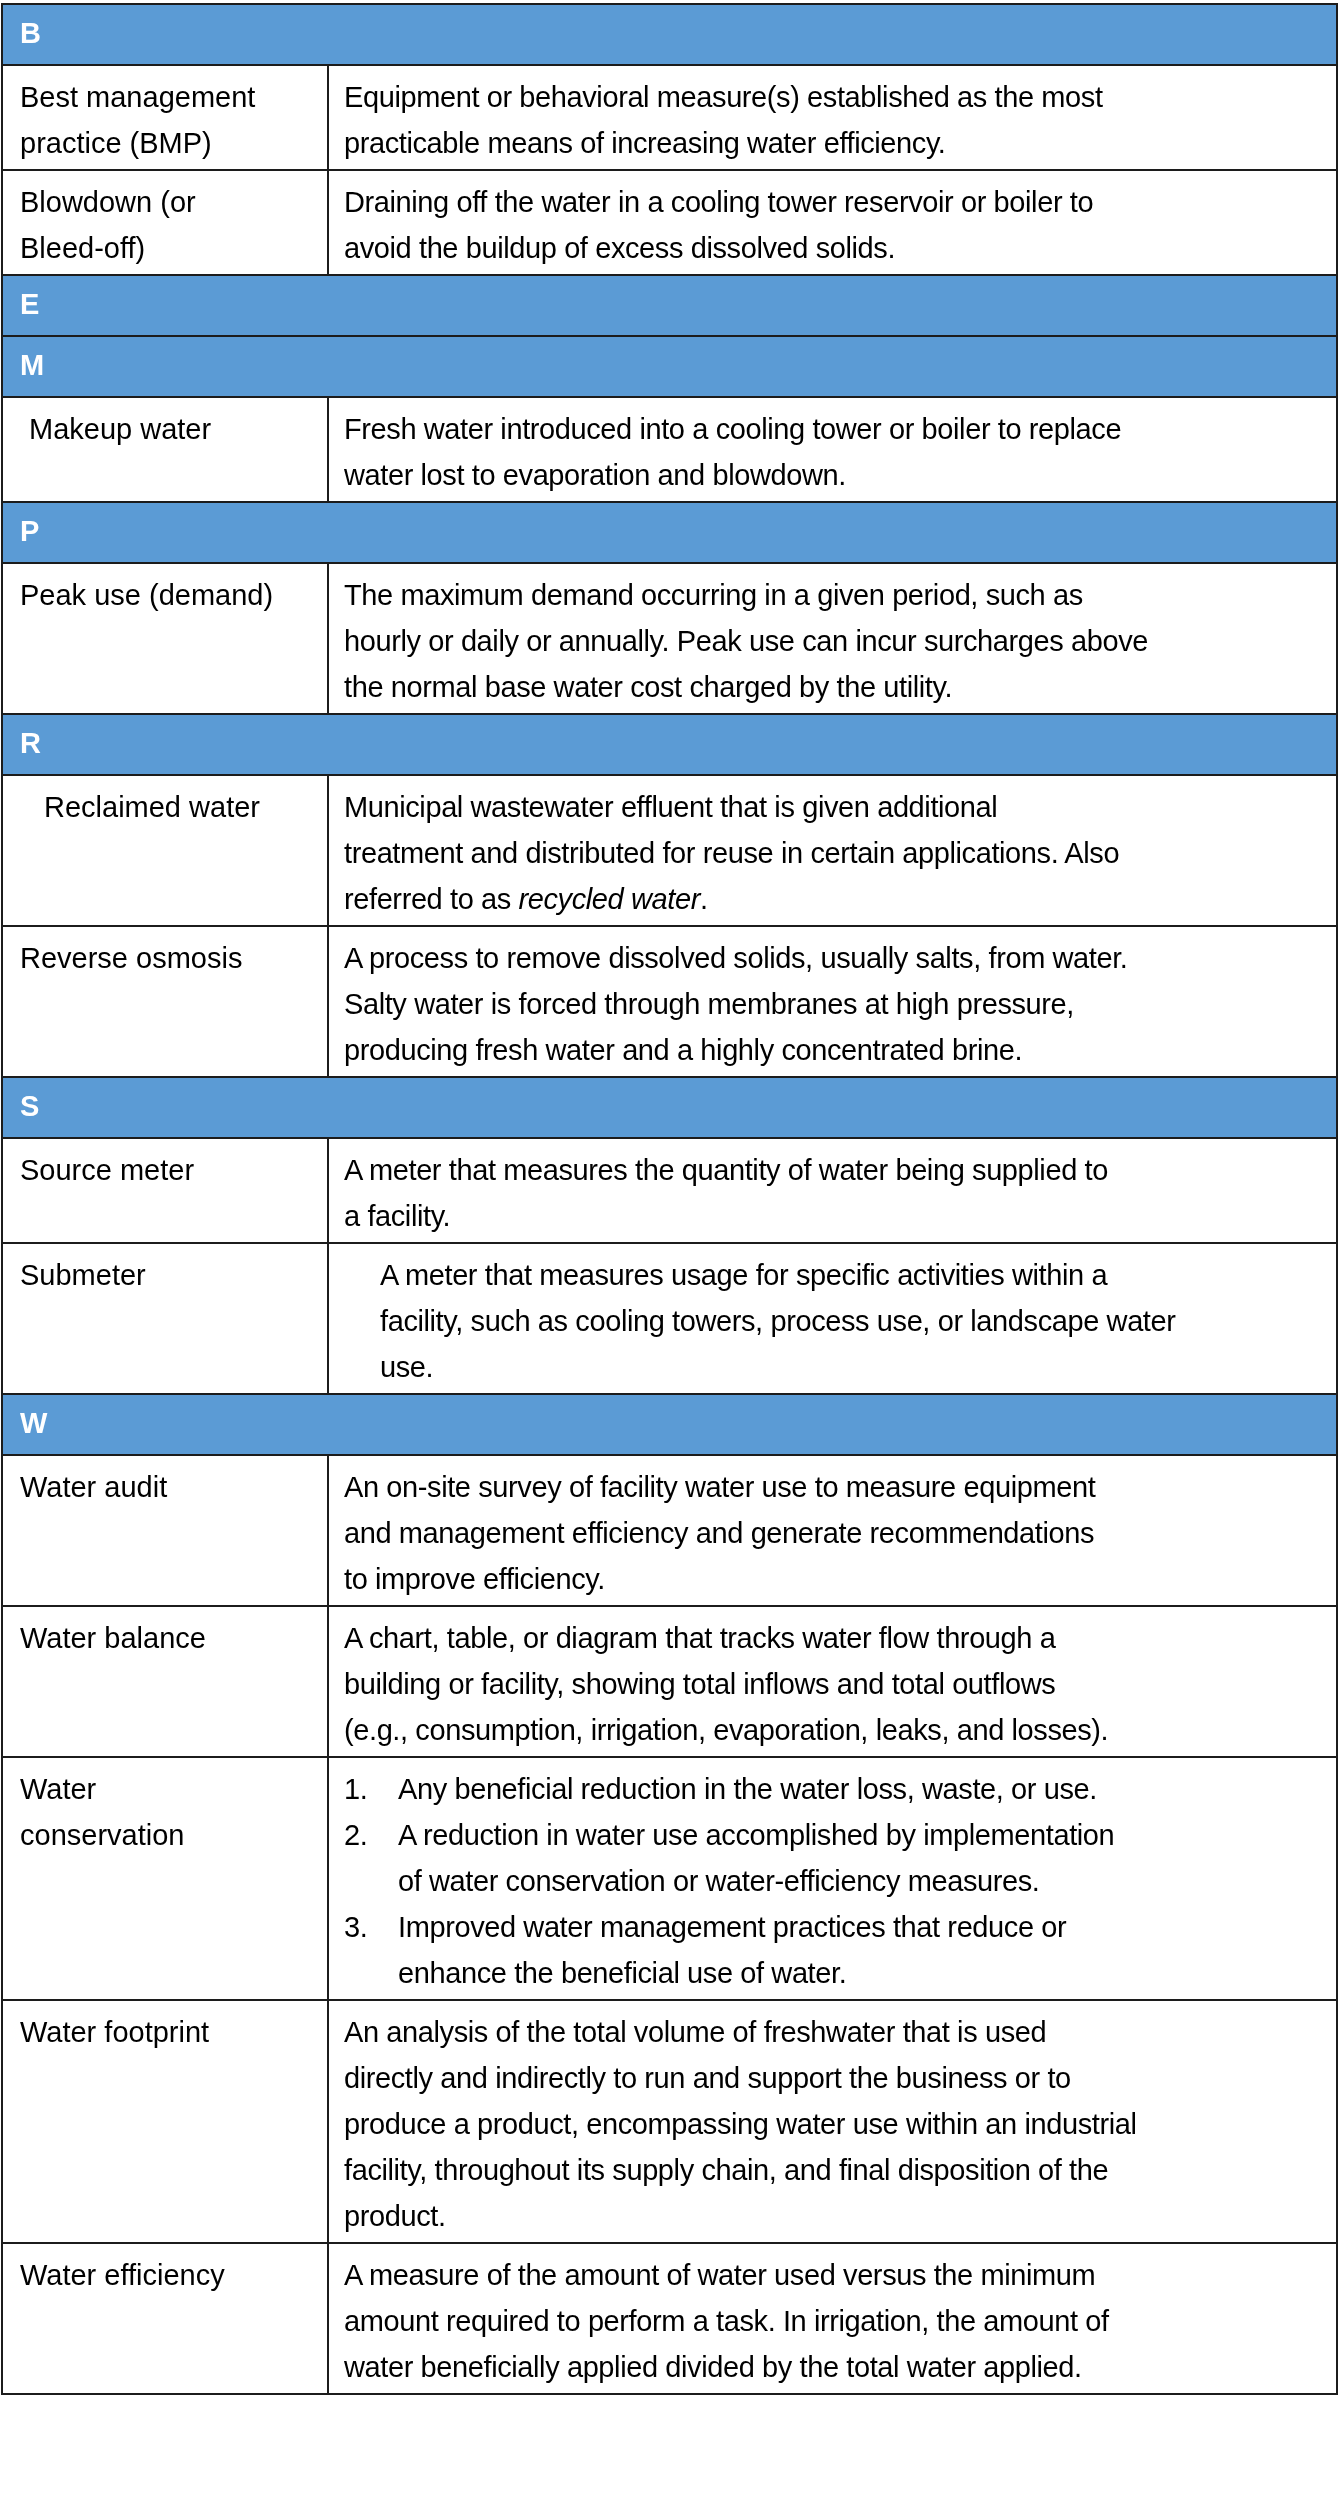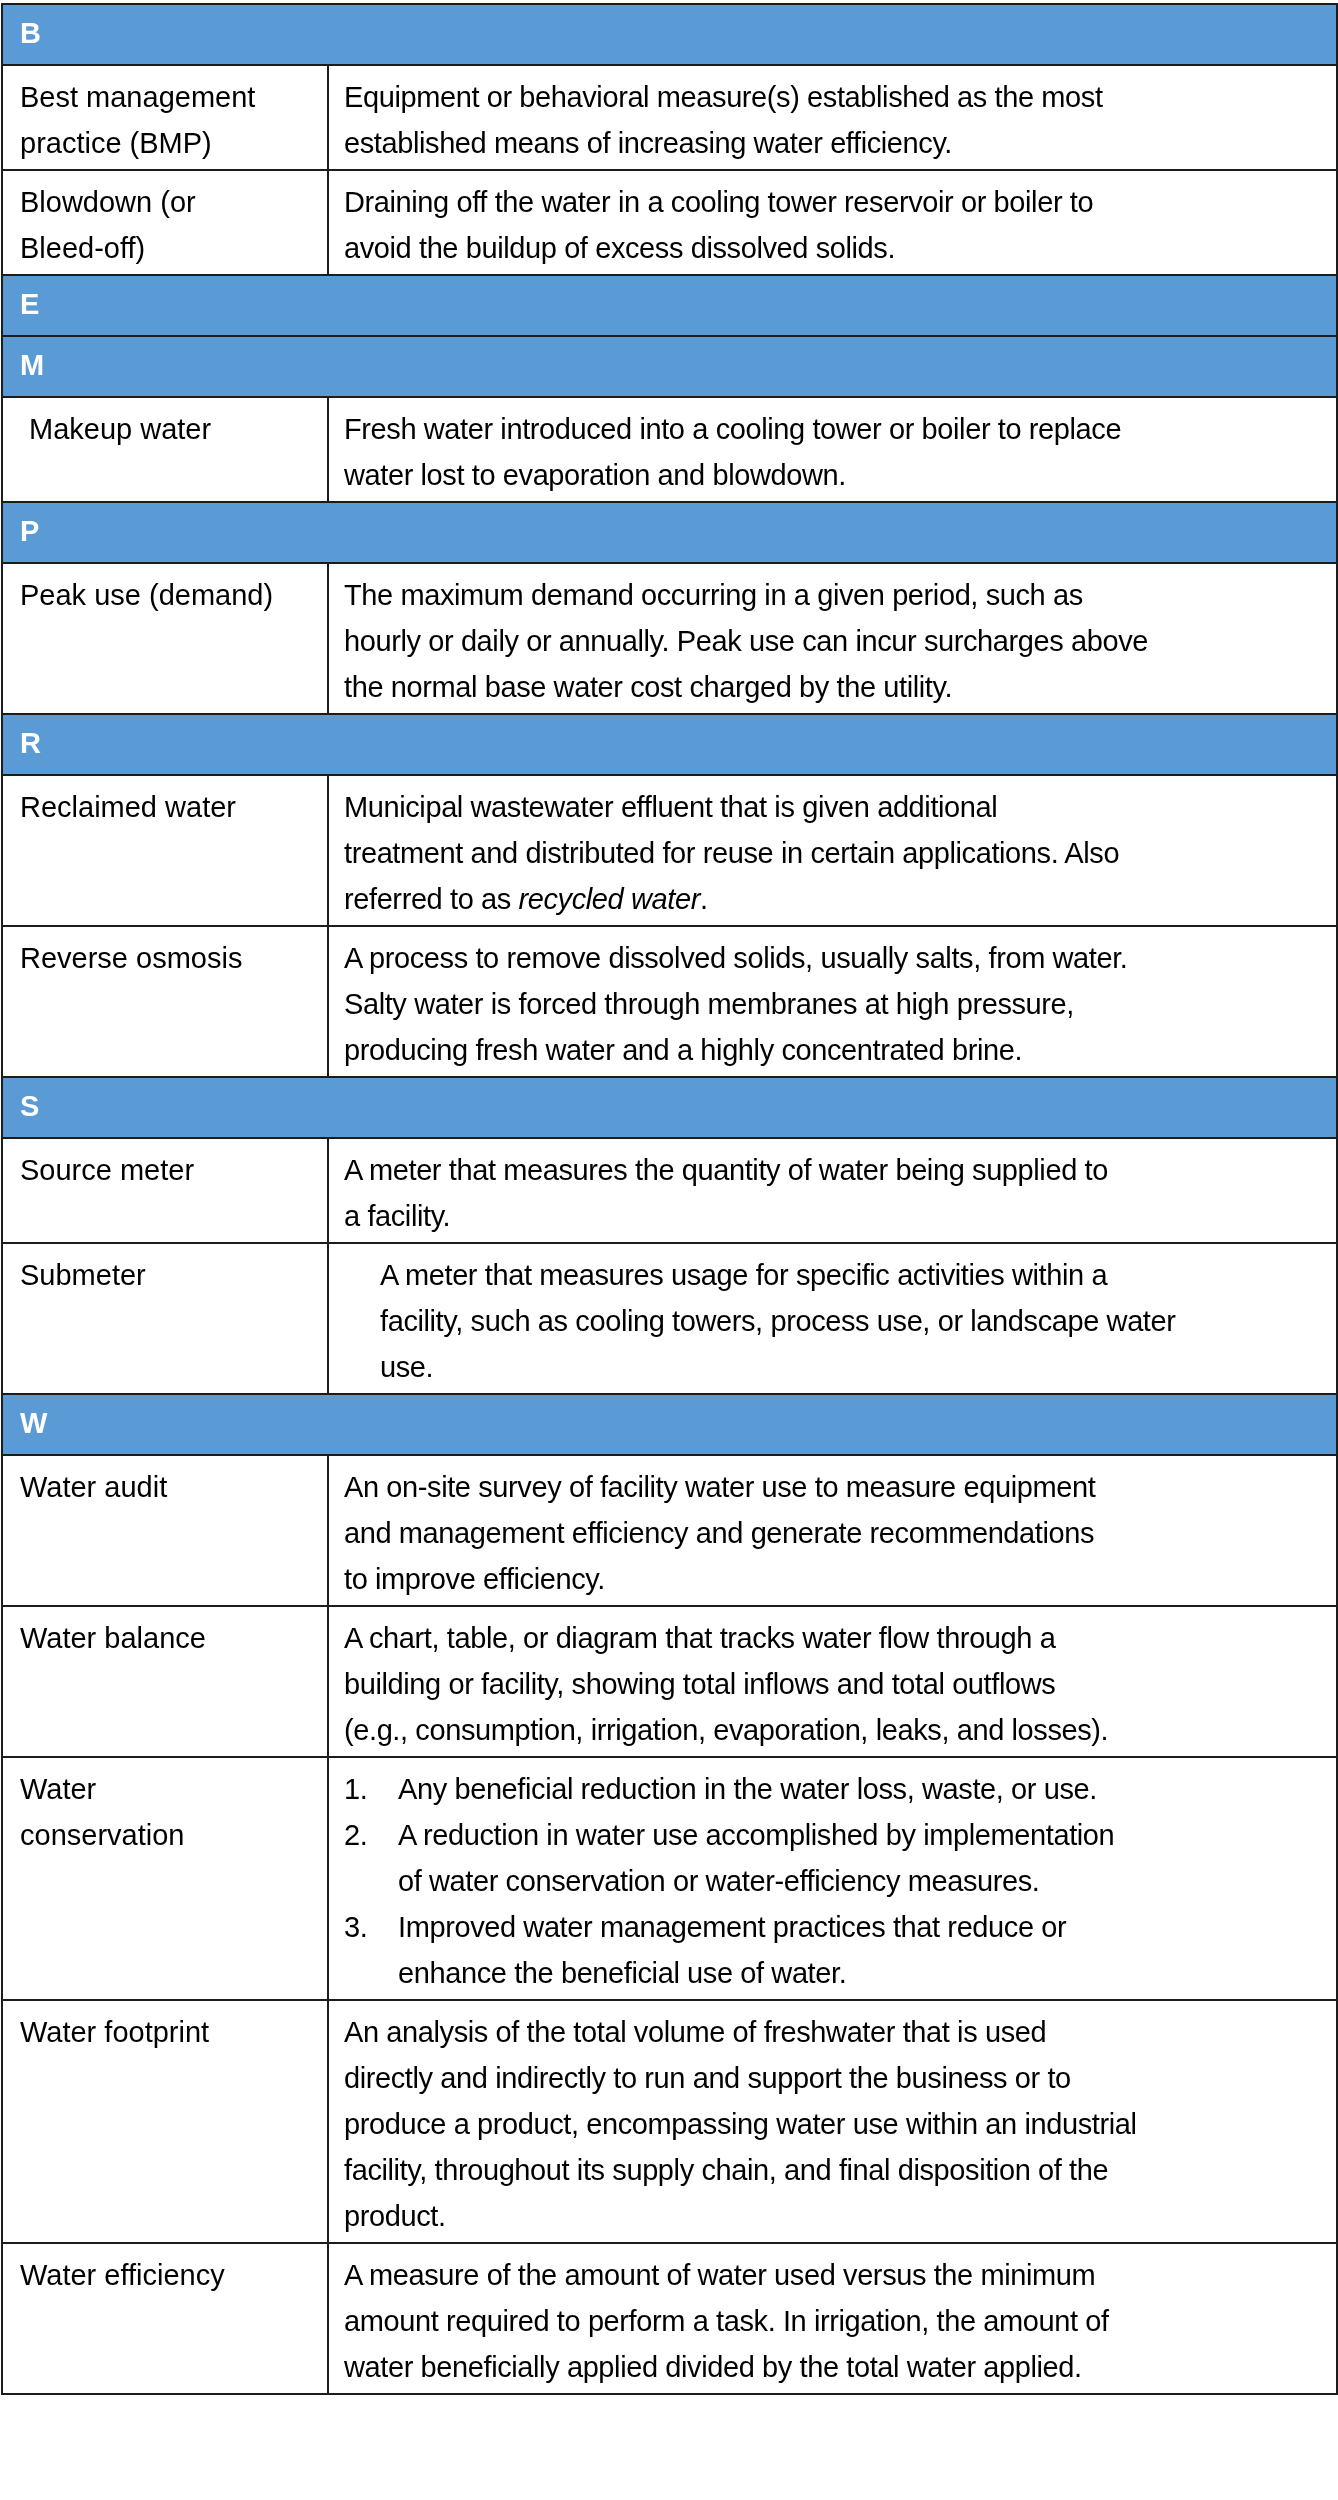--- a/index.html
+++ b/index.html
@@ -89,21 +89,21 @@
   <tr class="entry-row">
     <td class="term-cell" style="height: 105px;">
       <div class="cell-inner">
             <span class="line">Best management</span>
             <span class="line">practice (BMP)</span>
           </div>
     </td>
     <td class="def-cell" style="height: 105px;">
       <div class="cell-inner">
             <span class="line">Equipment or behavioral measure(s) established as the most</span>
-            <span class="line">established means of increasing water efficiency.</span>
+            <span class="line">practicable means of increasing water efficiency.</span>
           </div>
     </td>
   </tr>
 
   <tr class="entry-row">
     <td class="term-cell" style="height: 105px; margin-left: 47px;">
       <div class="cell-inner">
             <span class="line">Blowdown (or</span>
             <span class="line">Bleed-off)</span>
           </div>
@@ -164,21 +164,21 @@
     </td>
   </tr>
 
   <tr class="section-row">
     <td colspan="2">
       <span class="section-letter">R</span>
     </td>
   </tr>
 
   <tr class="entry-row">
-    <td class="term-cell" style="height: 151px;">
+    <td class="term-cell" style="height: 151px; padding-left: 24px;">
       <div class="cell-inner">
             <span class="line">Reclaimed water</span>
           </div>
     </td>
     <td class="def-cell" style="height: 151px;">
       <div class="cell-inner">
             <span class="line">Municipal wastewater effluent that is given additional</span>
             <span class="line">treatment and distributed for reuse in certain applications. Also</span>
             <span class="line">referred to as <em>recycled water</em>.</span>
           </div>

